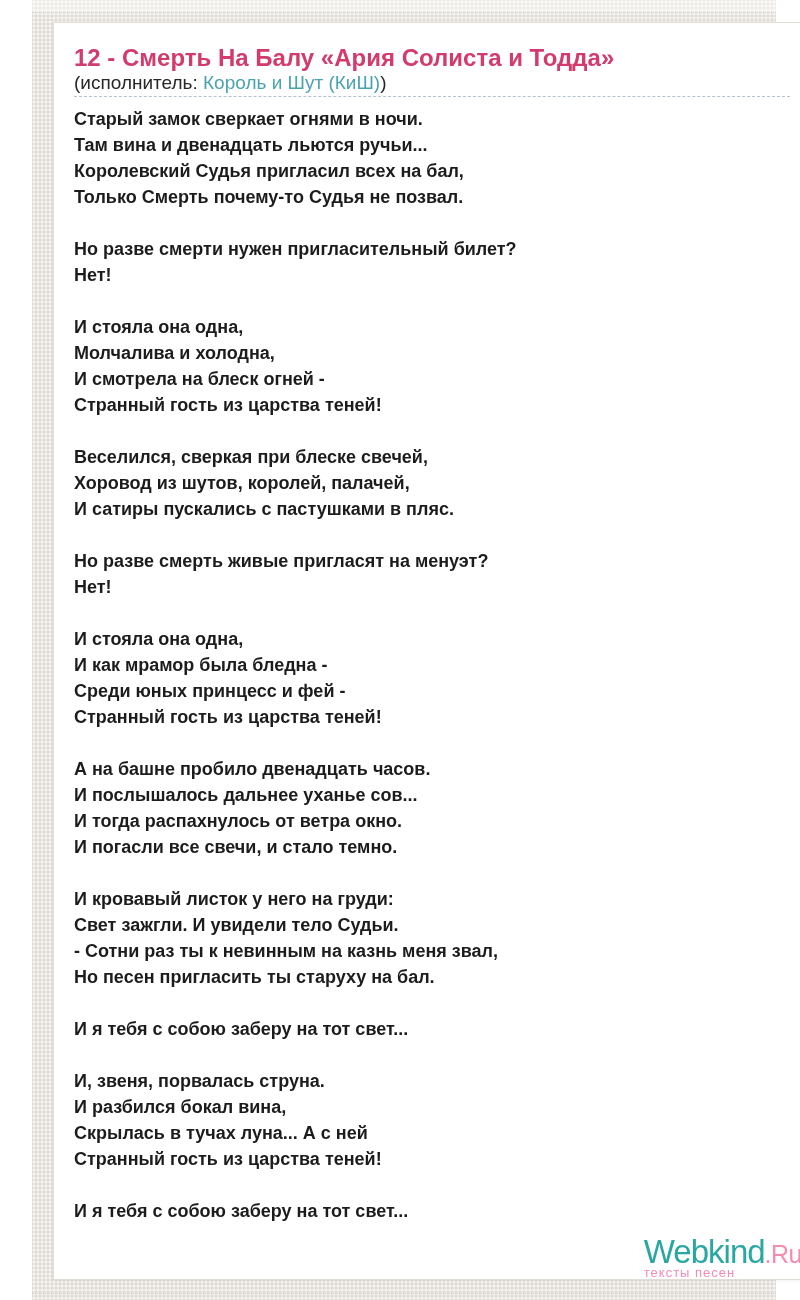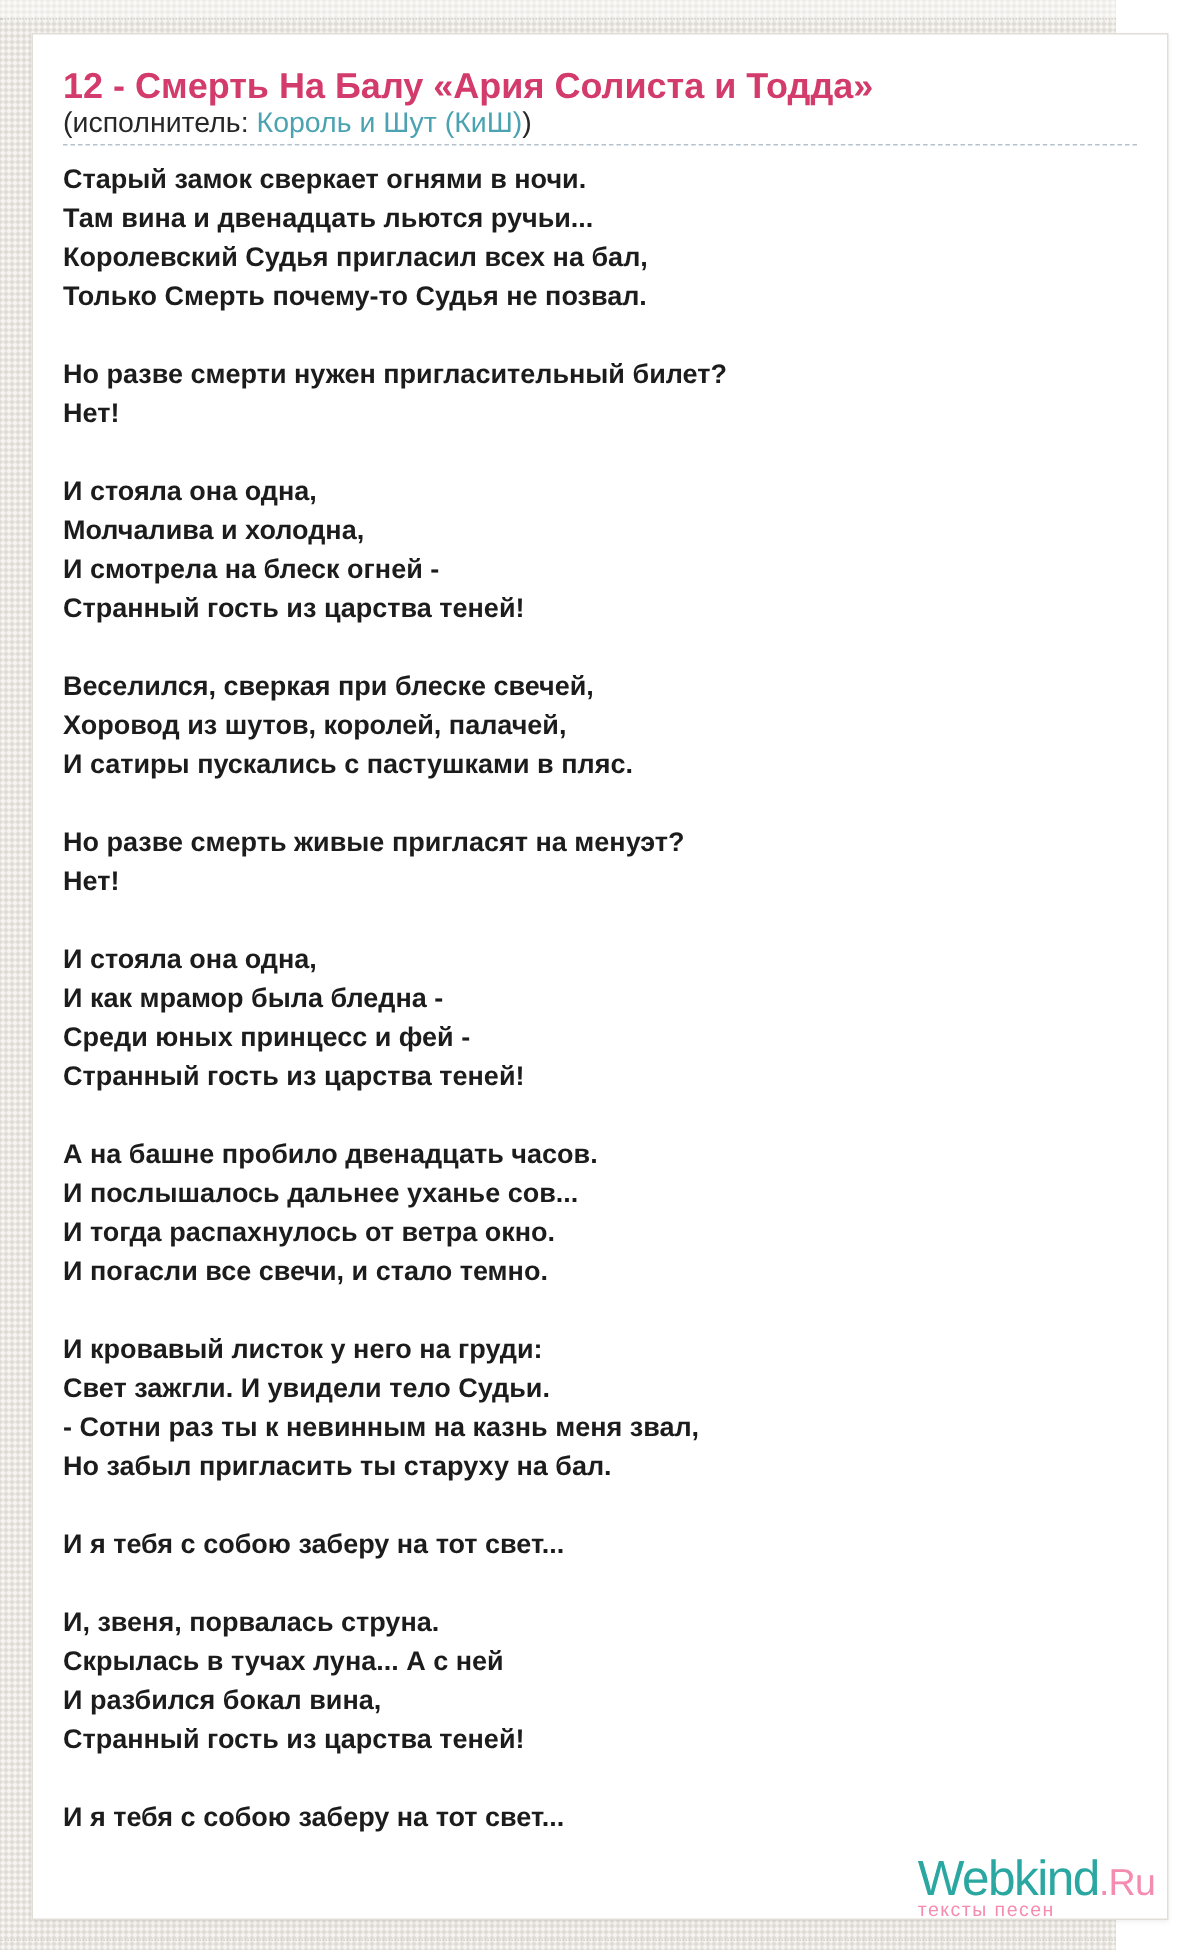--- a/index.html
+++ b/index.html
@@ -9,20 +9,21 @@
     overflow:hidden;
   }
   .page {
     position:relative; width:744px; height:1300px;
     background-color: var(--page-background, #eae7e2);
     background-image:
       radial-gradient(rgba(255,255,255,0.6) 1px, transparent 1.3px),
       radial-gradient(rgba(203,198,188,0.35) 1px, transparent 1.3px);
     background-size:4px 4px, 4px 4px;
     background-position:0 0, 2px 2px;
+    margin-left:32px;
   }
   .top-band {
     position:absolute; top:0; left:0; width:100%; height:12px;
     background:rgba(255,255,255,0.45);
     border-bottom:1px dotted #d2cfc8;
   }
   .bottom-seam {
     position:absolute; top:1293px; left:0; width:100%; height:0;
     border-top:1px dotted #d2cfc8;
   }
@@ -129,29 +130,29 @@
         <div class="stanza">
           <div class="lyric-line">А на башне пробило двенадцать часов.</div>
           <div class="lyric-line">И послышалось дальнее уханье сов...</div>
           <div class="lyric-line">И тогда распахнулось от ветра окно.</div>
           <div class="lyric-line">И погасли все свечи, и стало темно.</div>
         </div>
         <div class="stanza">
           <div class="lyric-line">И кровавый листок у него на груди:</div>
           <div class="lyric-line">Свет зажгли. И увидели тело Судьи.</div>
           <div class="lyric-line">- Сотни раз ты к невинным на казнь меня звал,</div>
-          <div class="lyric-line">Но забыл пригласить ты старуху на бал.</div>
+          <div class="lyric-line">Но песен пригласить ты старуху на бал.</div>
         </div>
         <div class="stanza">
           <div class="lyric-line">И я тебя с собою заберу на тот свет...</div>
         </div>
         <div class="stanza">
           <div class="lyric-line">И, звеня, порвалась струна.</div>
+          <div class="lyric-line">И разбился бокал вина,</div>
           <div class="lyric-line">Скрылась в тучах луна... А с ней</div>
-          <div class="lyric-line">И разбился бокал вина,</div>
           <div class="lyric-line">Странный гость из царства теней!</div>
         </div>
         <div class="stanza">
           <div class="lyric-line">И я тебя с собою заберу на тот свет...</div>
         </div>
       </div>
 
     <a class="logo" href="#">
       <span class="logo-main">Webkind</span><span class="logo-suffix">.Ru</span>
       <div class="logo-tagline">тексты песен</div>

